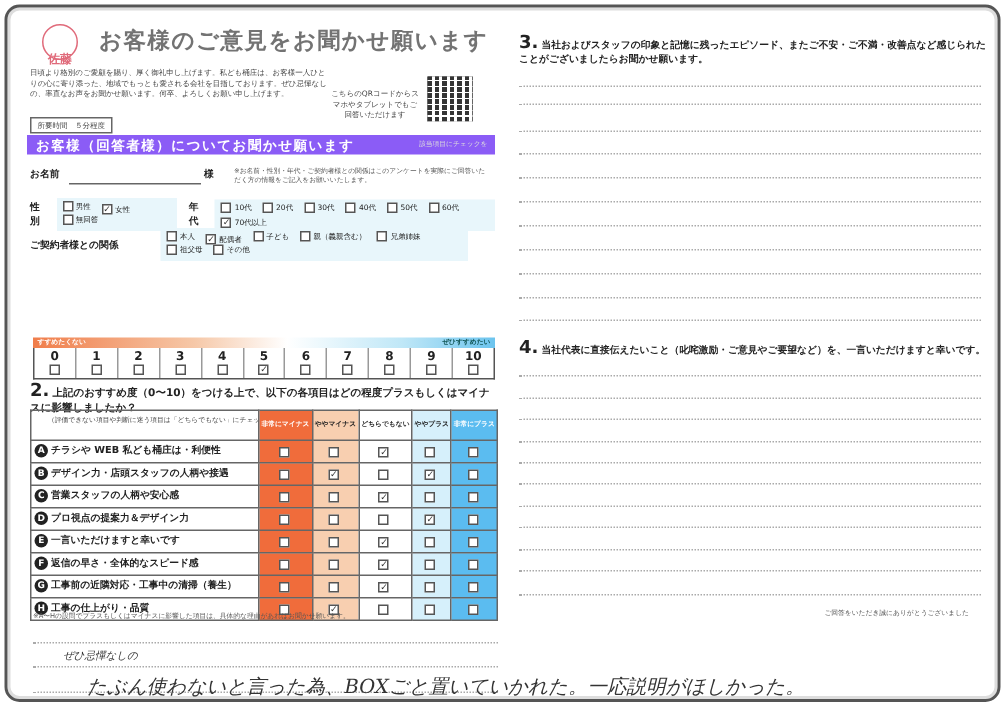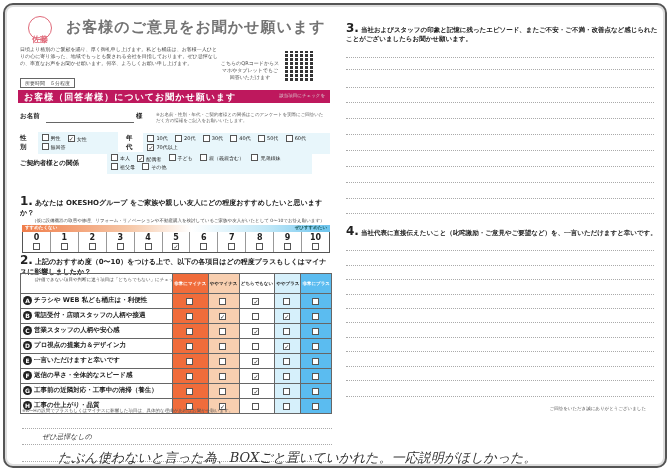--- a/index.html
+++ b/index.html
@@ -8,21 +8,21 @@
 .left{position:absolute;left:8px;top:6px;width:322px;height:458px}
 .right{position:absolute;left:342px;top:6px;width:322px;height:458px}
 .stamp{position:absolute;left:20px;top:10px;width:24px;height:24px;border-radius:50%;border:1.5px solid #e06a7a;color:#e06a7a;font-size:8px;line-height:10px;text-align:center;padding-top:18px;font-weight:bold}
 .title{position:absolute;left:58px;top:12px;font-size:15px;font-weight:bold;letter-spacing:1px;color:#737373}
 .intro{position:absolute;left:12px;top:40px;width:200px;font-size:5px;line-height:7px;color:#444}
 .time-box{position:absolute;left:12px;top:72px;border:1px solid #666;font-size:5px;padding:1px 4px;color:#444}
 .qr-text{position:absolute;left:212px;top:54px;width:60px;font-size:5px;line-height:7px;text-align:center;color:#444}
 .qr{position:absolute;left:277px;top:45px;width:30px;height:30px;background:
  repeating-linear-gradient(90deg,#111 0 3px,#fff 3px 5px),#111;opacity:.85}
 .qr::before{content:"";position:absolute;inset:0;background:repeating-linear-gradient(0deg,transparent 0 3px,#fff 3px 4px)}
-.bar{position:absolute;left:10px;width:312px;height:13px;background:#be185d;color:#fff;font-size:9px;font-weight:bold;padding:1px 6px;letter-spacing:1px}
+.bar{position:absolute;left:10px;width:312px;height:13px;background:#8b5cf6;color:#fff;font-size:9px;font-weight:bold;padding:1px 6px;letter-spacing:1px}
 .bar .hint{position:absolute;right:5px;top:3px;font-size:4.5px;font-weight:normal;color:#ddd;letter-spacing:0}
 .row{position:absolute;left:12px;font-size:6.5px;font-weight:bold;display:flex;align-items:center}
 .shade{background:#e8f6fb;padding:2px 4px}
 .cb{display:inline-block;width:7px;height:7px;border:1px solid #555;background:#fff;margin-right:2px;vertical-align:middle;font-size:6px;line-height:5px;text-align:center;color:#333}
 .opt{font-size:5px;font-weight:normal;margin-right:5px;display:inline-flex;align-items:center}
 .name-line{position:absolute;left:38px;top:116px;width:88px;border-bottom:1px solid #666}
 .note{position:absolute;left:148px;top:106px;font-size:4.5px;color:#555;line-height:6px}
 .q{position:absolute;font-size:7px;font-weight:bold}
 .q .num{font-size:12px;font-weight:bold;margin-right:2px}
 .q .sub{font-size:4.5px;font-weight:normal;display:block;margin-left:12px;color:#444}
@@ -150,24 +150,20 @@
           <span>祖父母</span>
         </span>
       <span class="opt">
           <span class="cb"></span>
           <span>その他</span>
         </span>
     </span>
   </div>
 
 
-  <div class="q" style="left:12px;top:188px;width:312px">
-    <span class="num">1.</span><span>あなたは OKESHOグループ をご家族や親しい友人にどの程度おすすめしたいと思いますか？</span>
-    <span class="sub">（仮に設備機器の取替や修理、リフォーム・リノベーションや不動産購入を検討しているご家族や友人がいたとして 0〜10でお答え願います）</span>
-  </div>
 
   <div class="scale">
     <div class="scale-bar">
       <span class="l">すすめたくない</span>
       <span class="r">ぜひすすめたい</span>
     </div>
     <div class="scale-cells" id="scale-cells">
         <div class="c"><span>0</span><span class="cb"></span></div>
         <div class="c"><span>1</span><span class="cb"></span></div>
         <div class="c"><span>2</span><span class="cb"></span></div>
@@ -201,21 +197,21 @@
     <tbody id="rate-body">
         <tr>
           <td class="lab"><span class="badge">A</span><span>チラシや WEB 私ども桶庄は・利便性</span></td>
           <td class="x c1"><span class="cb"></span></td>
           <td class="x c2"><span class="cb"></span></td>
           <td class="x c3"><span class="cb">✓</span></td>
           <td class="x c4"><span class="cb"></span></td>
           <td class="x c5"><span class="cb"></span></td>
         </tr>
         <tr>
-          <td class="lab"><span class="badge">B</span><span>電話受付・店頭スタッフの人柄や接遇</span></td>
+          <td class="lab"><span class="badge">B</span><span>デザイン力・店頭スタッフの人柄や接遇</span></td>
           <td class="x c1"><span class="cb"></span></td>
           <td class="x c2"><span class="cb">✓</span></td>
           <td class="x c3"><span class="cb"></span></td>
           <td class="x c4"><span class="cb">✓</span></td>
           <td class="x c5"><span class="cb"></span></td>
         </tr>
         <tr>
           <td class="lab"><span class="badge">C</span><span>営業スタッフの人柄や安心感</span></td>
           <td class="x c1"><span class="cb"></span></td>
           <td class="x c2"><span class="cb"></span></td>

